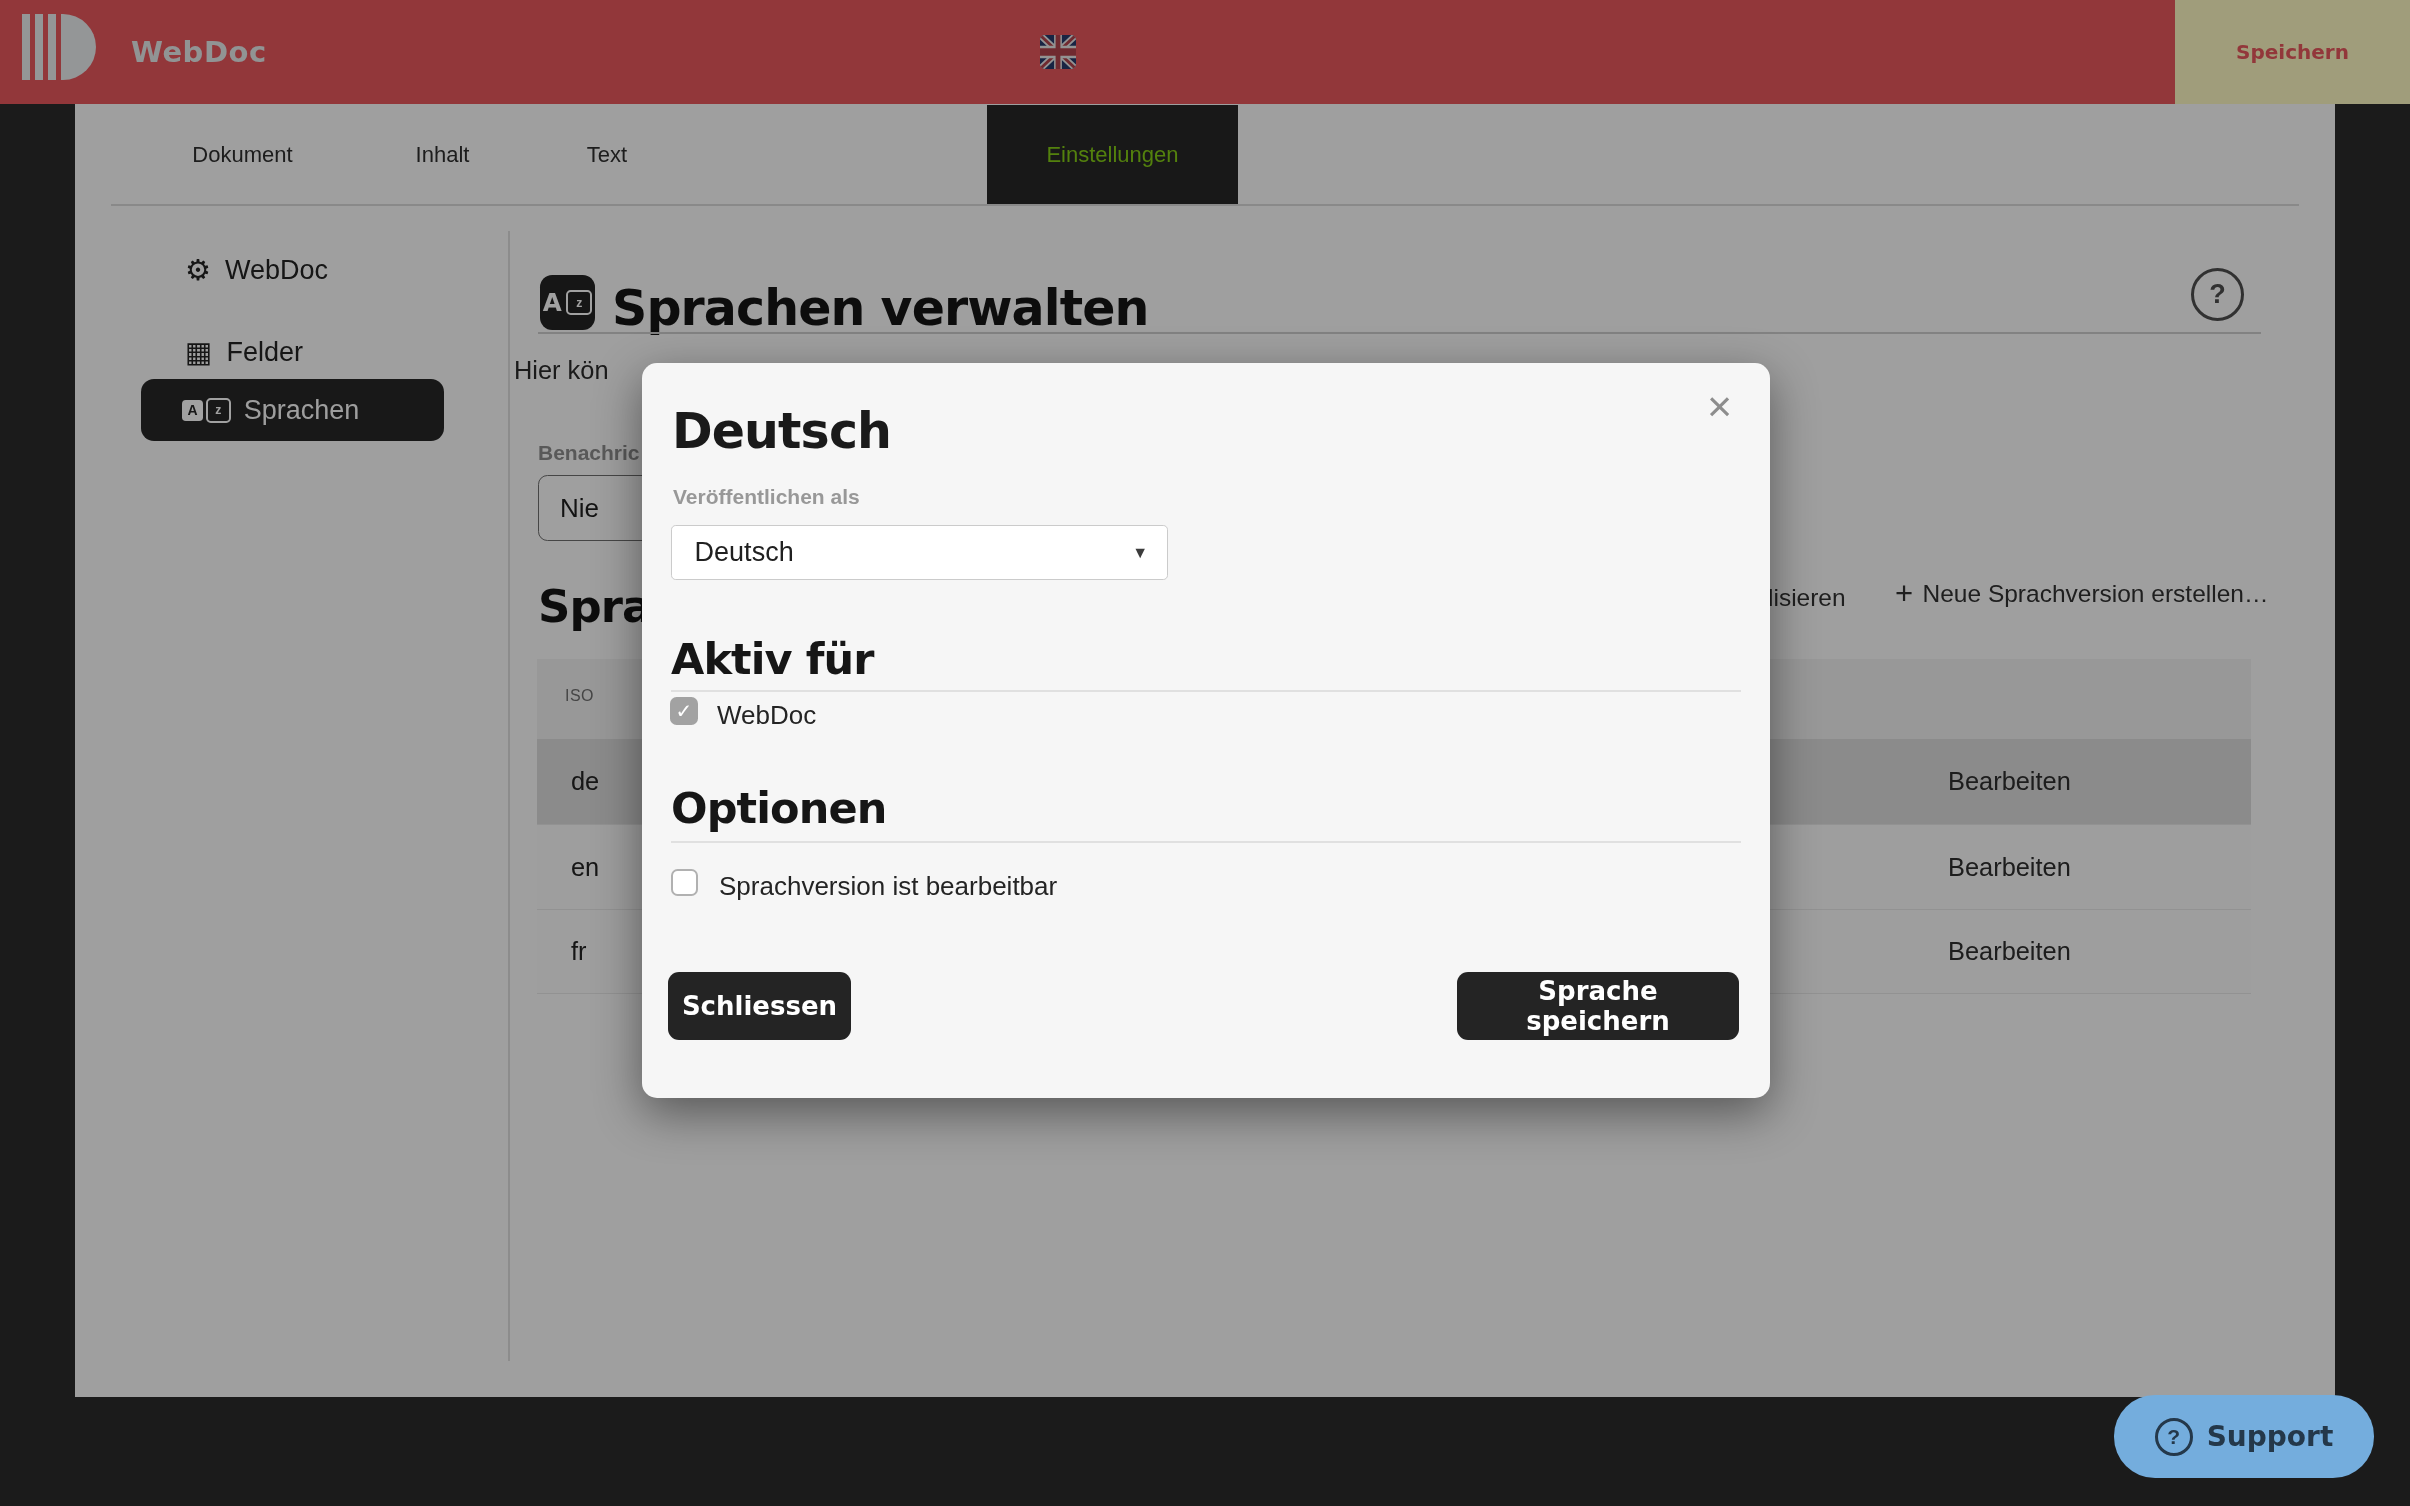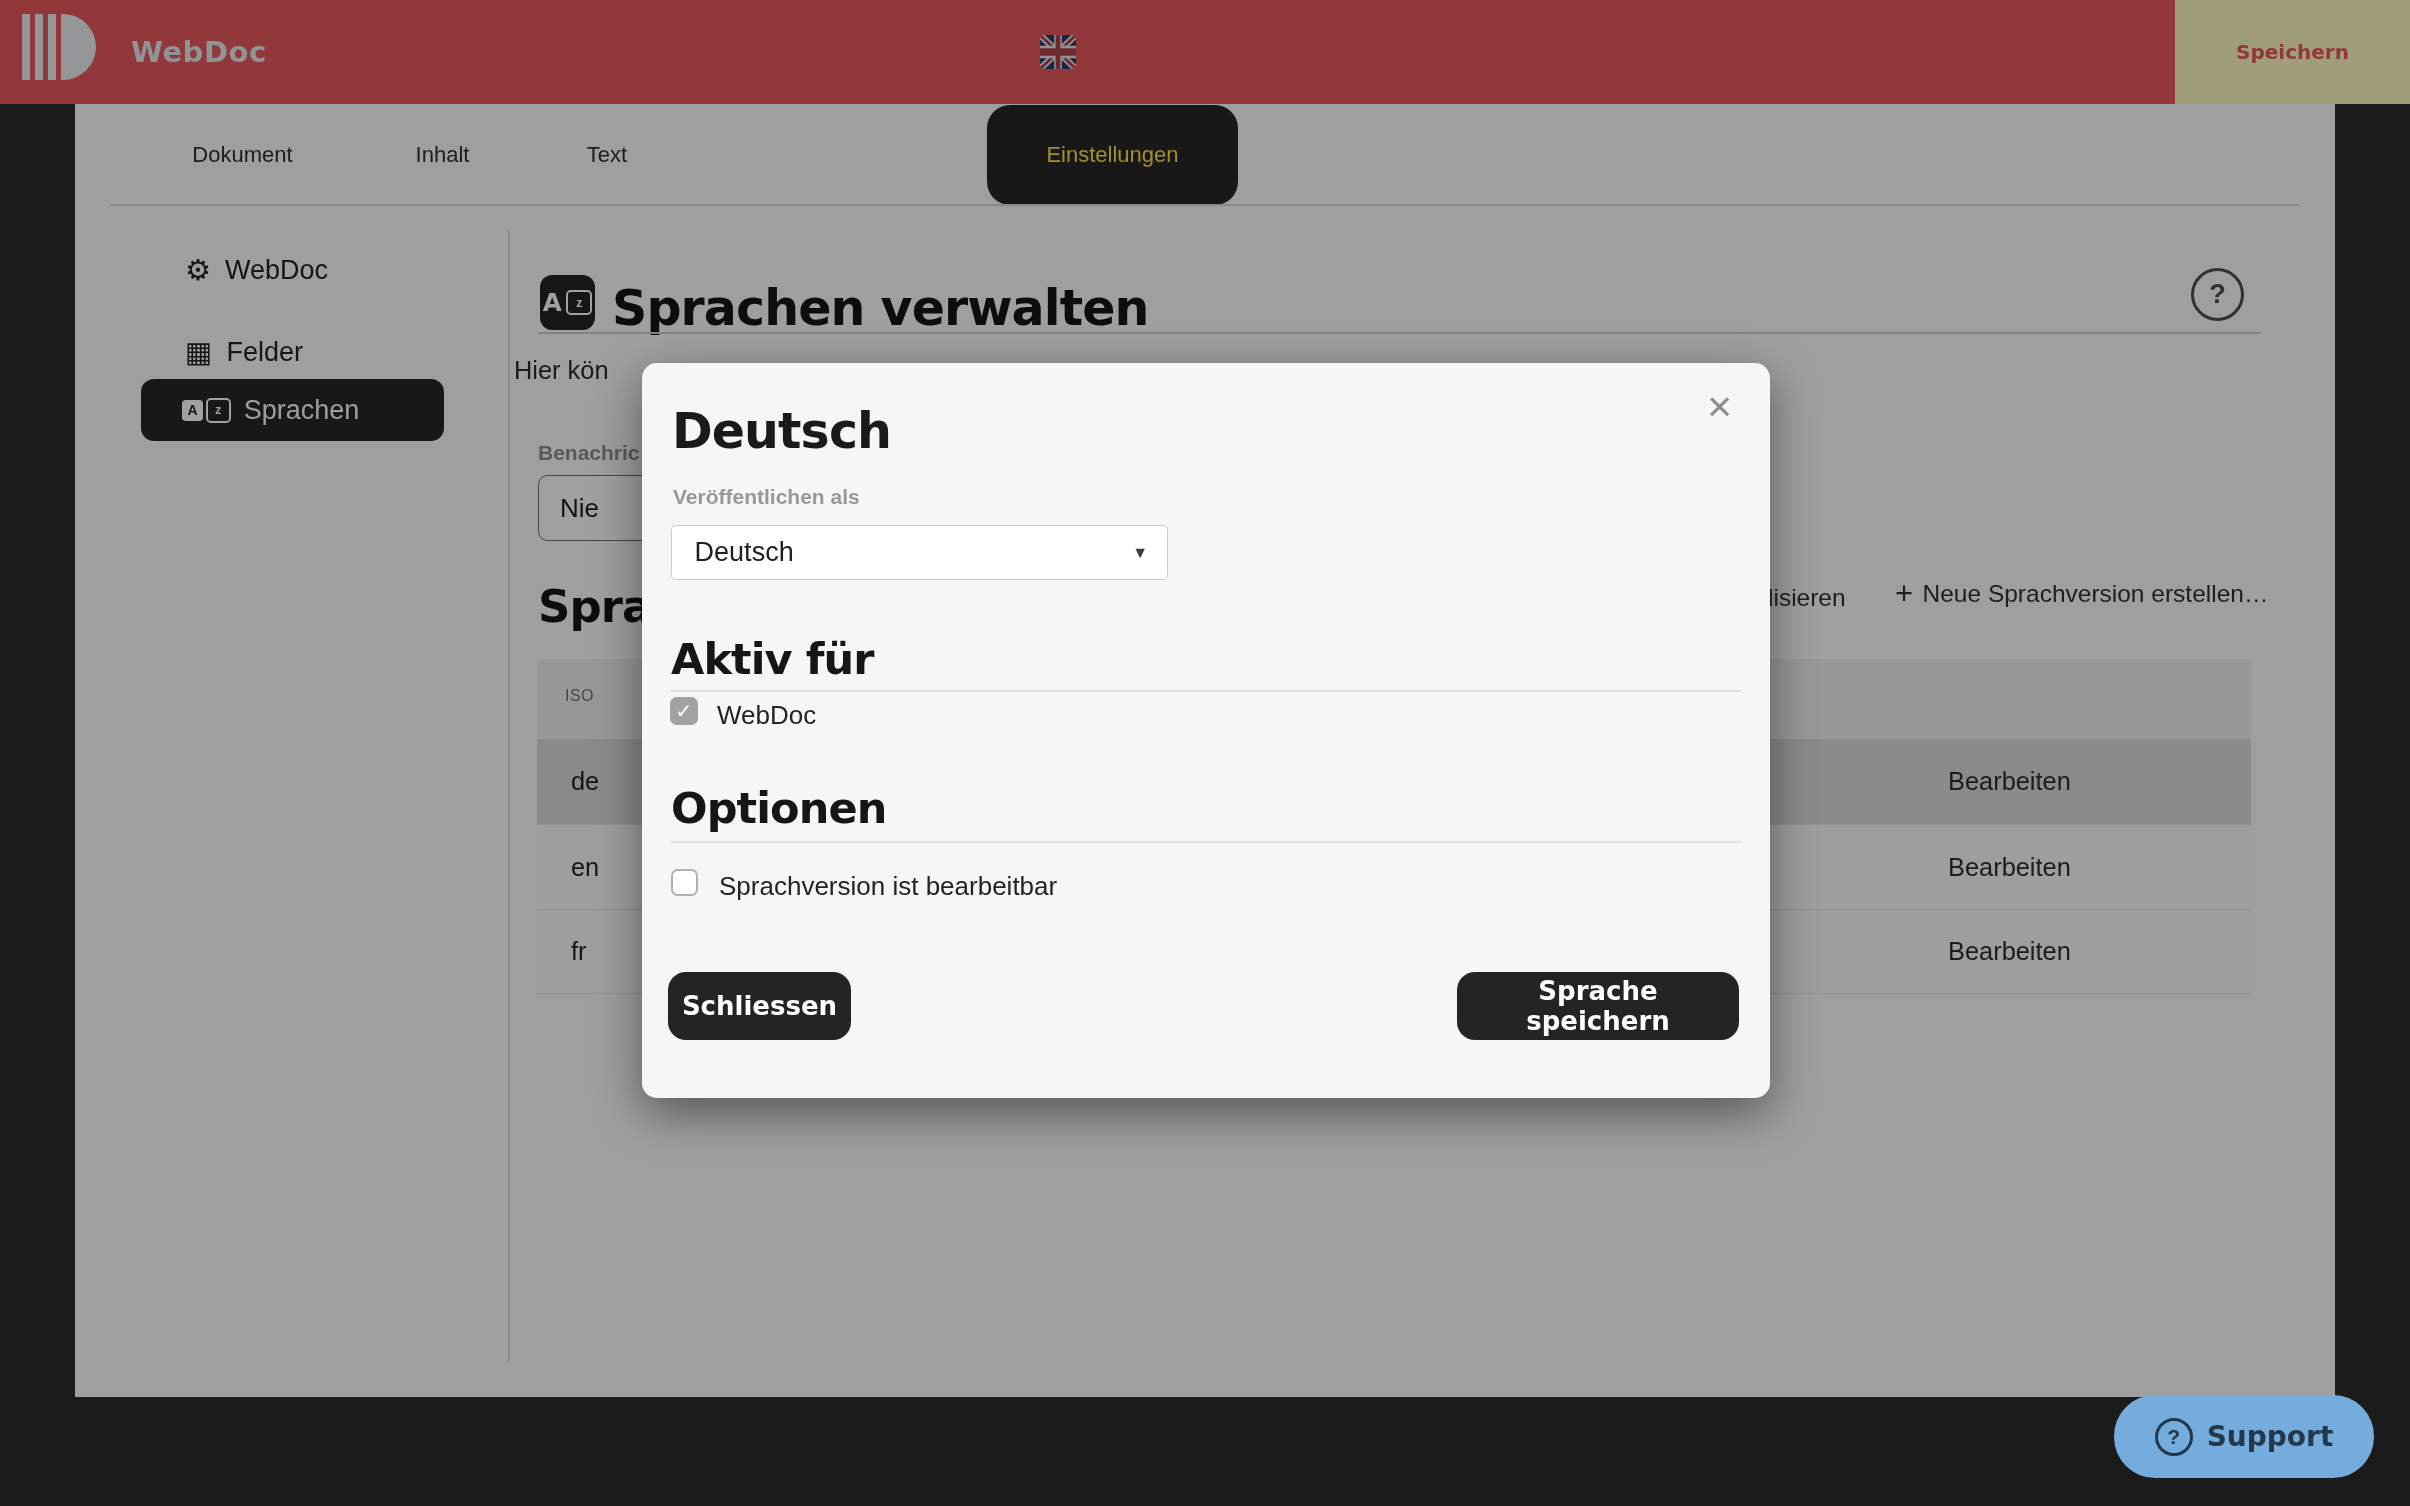--- a/index.html
+++ b/index.html
@@ -21,21 +21,21 @@
   .flagbtn svg{display:block;width:36px;height:34px;}
   .savebtn{left:2175px;top:0;width:235px;height:104px;background:#fef9c3;border:none;cursor:pointer;
            color:#e8575d;font-weight:bold;font-size:20px;font-family:"DejaVu Sans",sans-serif;}
 
   
   .card{left:75px;top:104px;width:2260px;height:1293px;background:#fcfcfc;}
 
   
   .tab{top:105px;height:100px;display:flex;align-items:center;justify-content:center;
        font-size:22px;color:#2f2f2f;cursor:pointer;}
-  .tab.active{background:#262626;color:#fde047;border-radius:23px;}
+  .tab.active{background:#262626;color:#84cc16;}
   .tab-border{left:111px;top:204px;width:2188px;height:1.9px;background:#d9d9d9;}
 
   
   .side-item{left:185px;height:41px;display:flex;align-items:center;gap:14px;
              font-size:27px;color:#242424;cursor:pointer;}
   .side-icon{font-size:29px;line-height:1;color:#242424;}
   .side-active{left:141px;top:379px;width:303px;height:62px;background:#262626;border-radius:13px;
                display:flex;align-items:center;gap:13px;padding-left:41px;box-sizing:border-box;
                font-size:27px;color:#fafafa;cursor:pointer;}
   .tr-mini{display:flex;align-items:center;gap:2.8px;}
@@ -102,21 +102,21 @@
   .m-hr1{top:327px;}
   .m-hr2{top:478px;}
   .m-check{border-radius:6.6px;display:flex;align-items:center;justify-content:center;cursor:pointer;box-sizing:border-box;}
   .m-check1{left:28px;top:334px;width:28px;height:28px;background:#a2a2a2;color:#fff;
             font-size:20px;font-weight:bold;}
   .m-check2{left:29px;top:506px;width:27px;height:27px;background:#fff;border:2.8px solid #b1b1b1;}
   .m-chklabel{font-size:26px;color:#242424;}
   .m-lab1{left:75px;top:337px;}
   .m-lab2{left:77px;top:508px;}
   .m-btn{position:absolute;top:609px;height:68px;background:#242424;color:#fff;border:none;
-         border-radius:18px;font-size:26px;font-weight:bold;font-family:"DejaVu Sans",sans-serif;cursor:pointer;}
+         border-radius:11px;font-size:26px;font-weight:bold;font-family:"DejaVu Sans",sans-serif;cursor:pointer;}
   .m-btn-close{left:26px;width:183px;}
   .m-btn-save{left:815px;width:282px;}
 
   
   .support{left:2114px;top:1395px;width:260px;height:83px;background:#74addd;border-radius:41px;
            display:flex;align-items:center;justify-content:center;gap:14px;cursor:pointer;z-index:60;border:none;}
   .support .q{width:38px;height:38px;border:3.8px solid #24384a;border-radius:50%;box-sizing:border-box;
               color:#24384a;font-size:21px;font-weight:bold;display:flex;align-items:center;justify-content:center;}
   .support .lbl{font-size:28px;font-weight:bold;color:#24384a;font-family:"DejaVu Sans",sans-serif;}
 </style>

